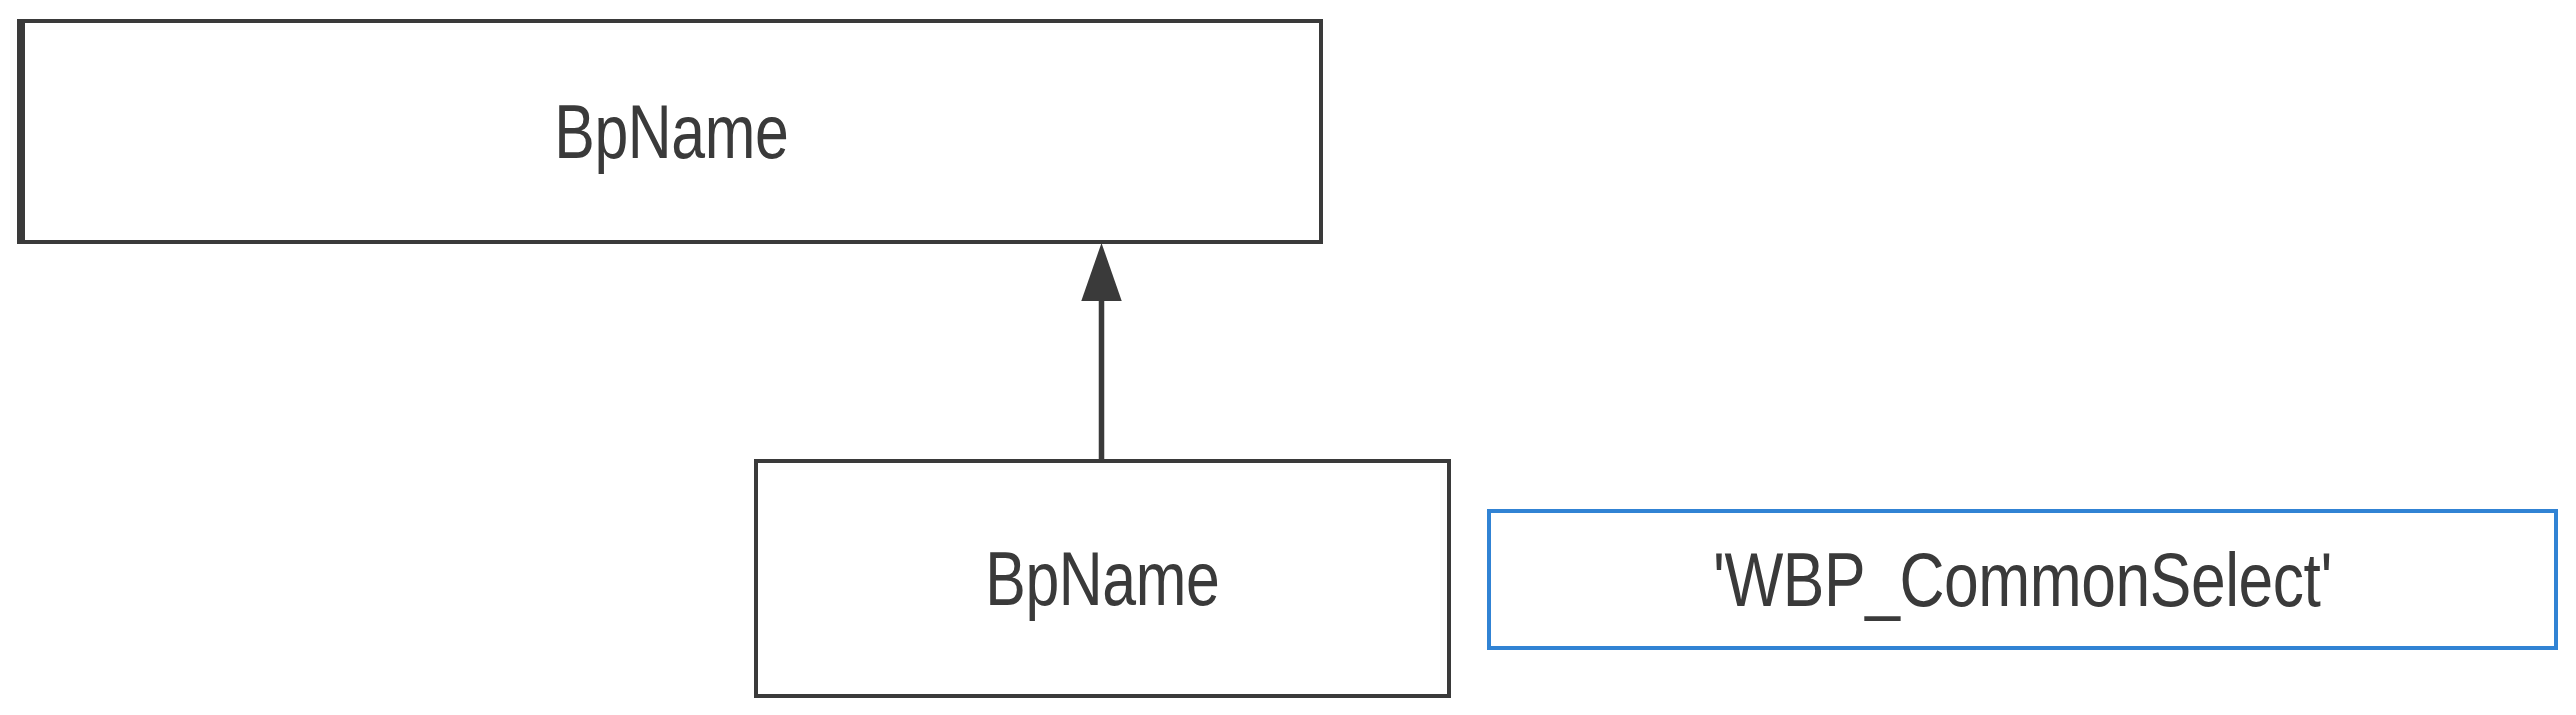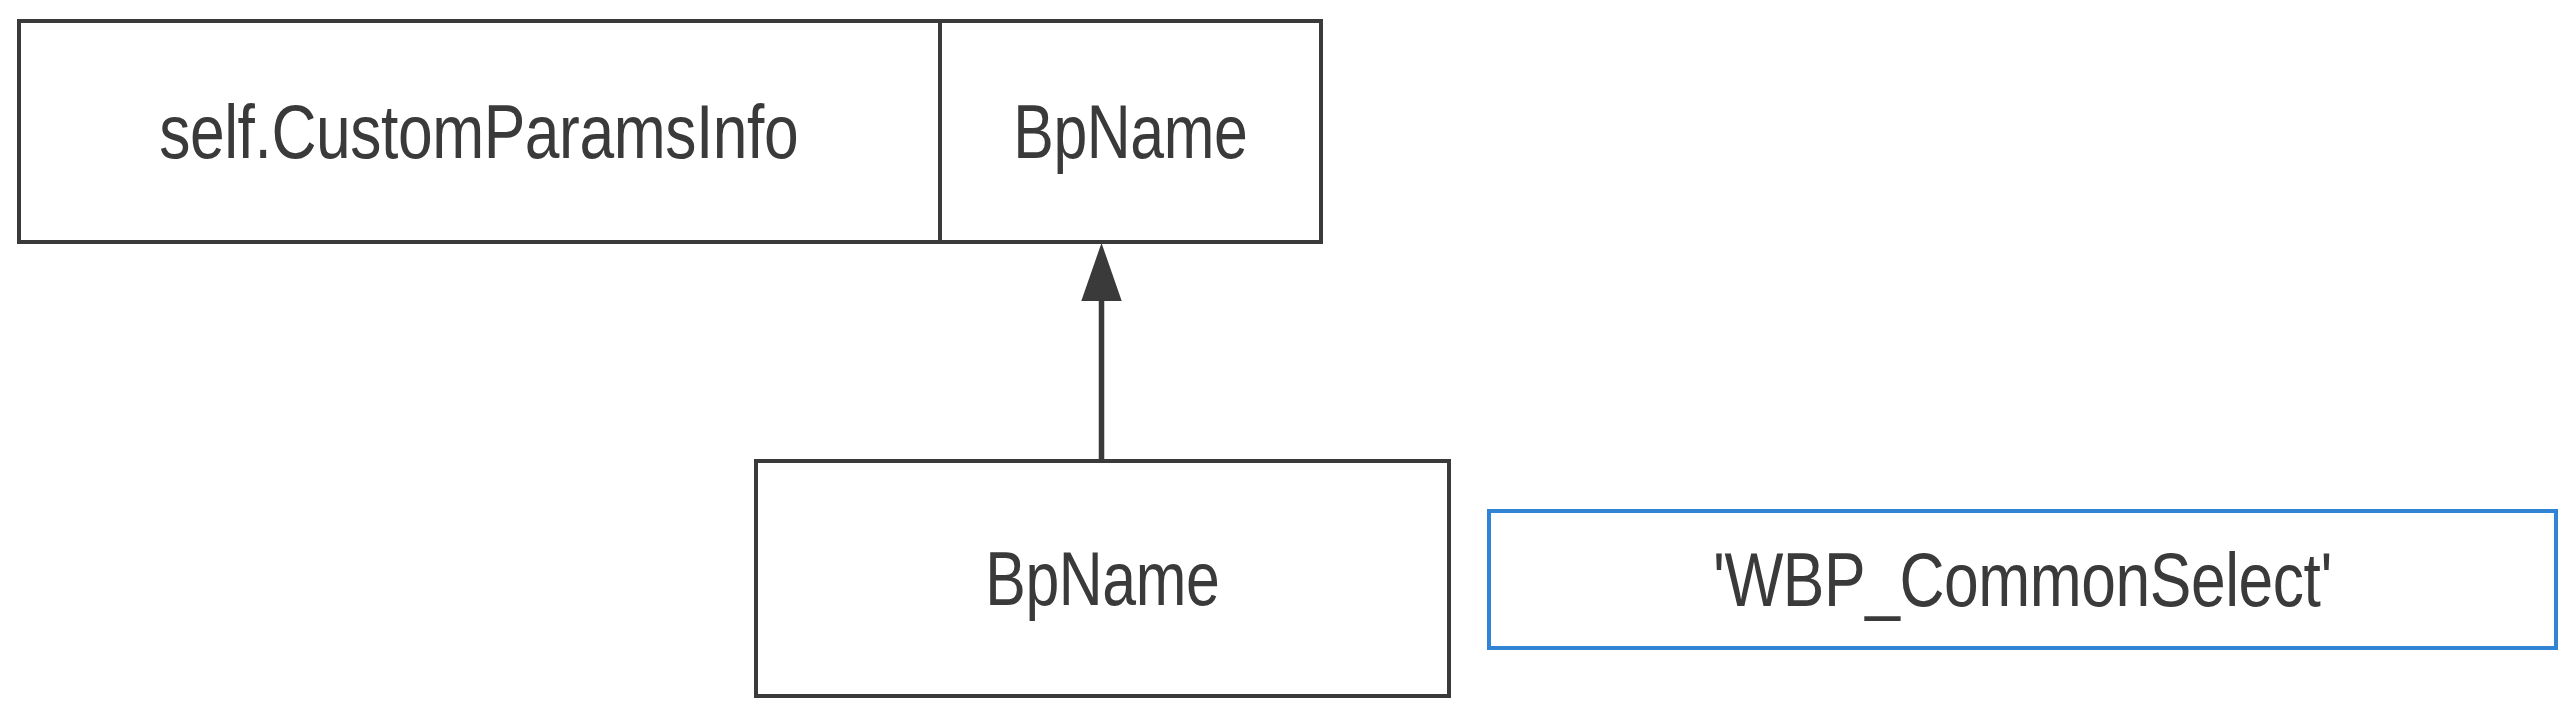--- a/index.html
+++ b/index.html
@@ -97,23 +97,20 @@
     overflow: visible;
     pointer-events: none;
   }
 </style>
 </head>
 <body>
 
 <div id="canvas">
 
   <div class="node" id="owner-node">
-    <div class="cell cell-owner">
-      <span class="label wide">self.CustomParamsInfo</span>
-    </div>
     <div class="cell cell-member divider">
       <span class="label">BpName</span>
     </div>
   </div>
 
   <div id="assignment-edge">
     <svg width="57" height="226" viewBox="0 0 62 245">
 
       <line x1="31" y1="245" x2="31" y2="62" stroke="#3a3a3a" stroke-width="6"></line>
 

